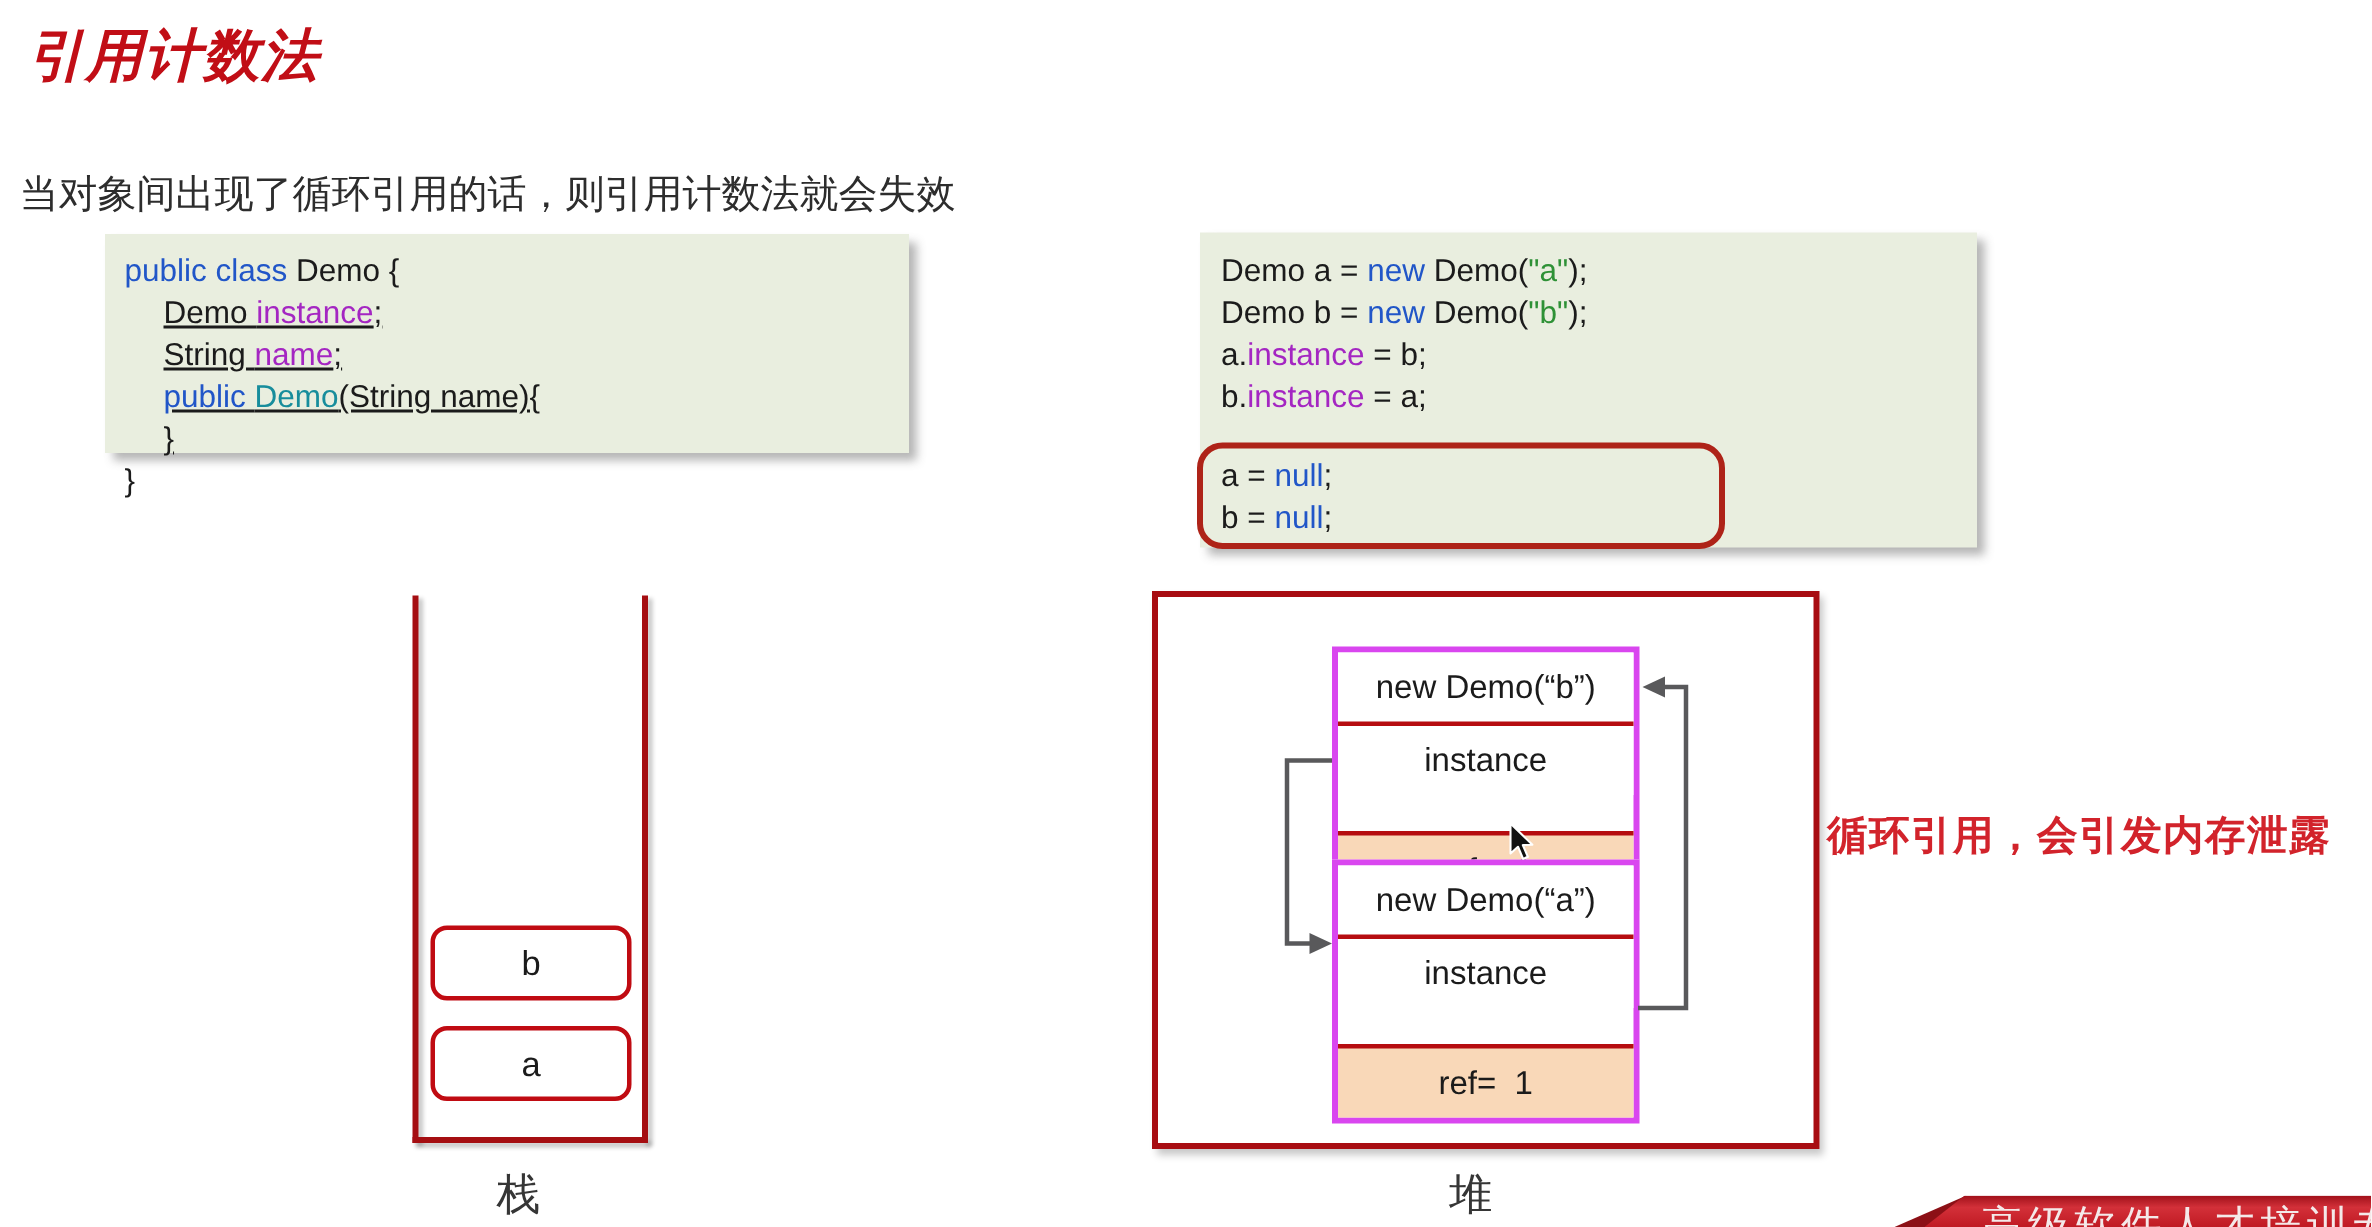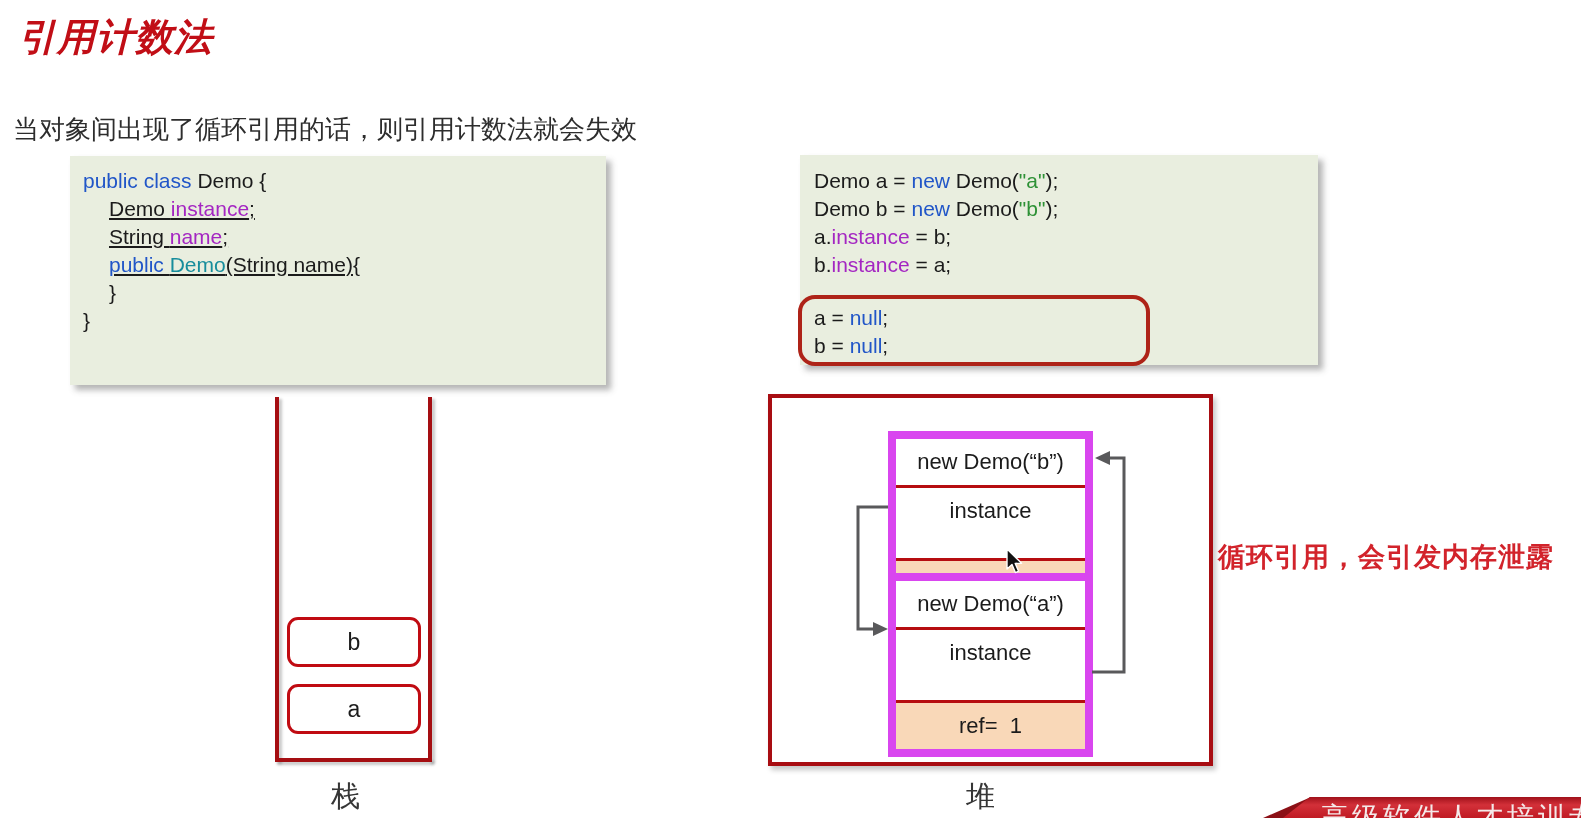--- a/index.html
+++ b/index.html
@@ -22,21 +22,21 @@
     position:absolute;left:13px;top:112px;
     font-size:26px;color:#2d2d2d;
   }
   
   .codeblock{
     position:absolute;
     background:#e9eedf;
     box-shadow:5px 5px 6px rgba(90,90,90,0.45);
     font-size:21px;
   }
-  .codeblock.left{left:70px;top:156px;width:536px;height:229px;padding:11px 0 0 13px;box-sizing:border-box;}
+  .codeblock.left{left:70px;top:156px;width:536px;height:146px;padding:11px 0 0 13px;box-sizing:border-box;}
   .codeblock.right{left:800px;top:155px;width:518px;height:210px;padding:12px 0 0 14px;box-sizing:border-box;}
   .code-line{height:28px;line-height:28px;white-space:pre;}
   .code-line.blank{height:25px;}
   .indent-1{padding-left:26px;text-decoration:underline;}
   .indent-2{padding-left:53px;}
   .tok-pl{color:#1b1b1b;}
   .tok-kw{color:#2156c8;}
   .tok-fld{color:#a426c2;}
   .tok-ctor{color:#178d9c;}
   .tok-str{color:#2e9136;}
@@ -62,21 +62,21 @@
   .stack-label{left:331px;top:777px;}
   .heap-label{left:966px;top:777px;}
   
   .heap-rect{
     position:absolute;left:768px;top:394px;width:445px;height:372px;
     border:4px solid #a80d12;background:#ffffff;box-sizing:border-box;
     box-shadow:3px 4px 5px rgba(0,0,0,0.22);
   }
   .heap-obj{
     position:absolute;left:888px;width:205px;
-    border:8px solid #d946ef;background:#ffffff;box-sizing:border-box;
+    border:4px solid #d946ef;background:#ffffff;box-sizing:border-box;
   }
   .heap-obj.obj-b{top:431px;}
   .heap-obj.obj-a{top:573px;}
   .heap-row{
     height:46px;line-height:46px;text-align:center;
     font-size:22px;color:#1b1b1b;background:#ffffff;white-space:pre;
   }
   .heap-row + .heap-row{border-top:3px solid #b60d10;}
   .heap-row.ref{background:#f9d8b8;margin-top:24px;}
   .arrows{position:absolute;left:0;top:0;pointer-events:none;}

